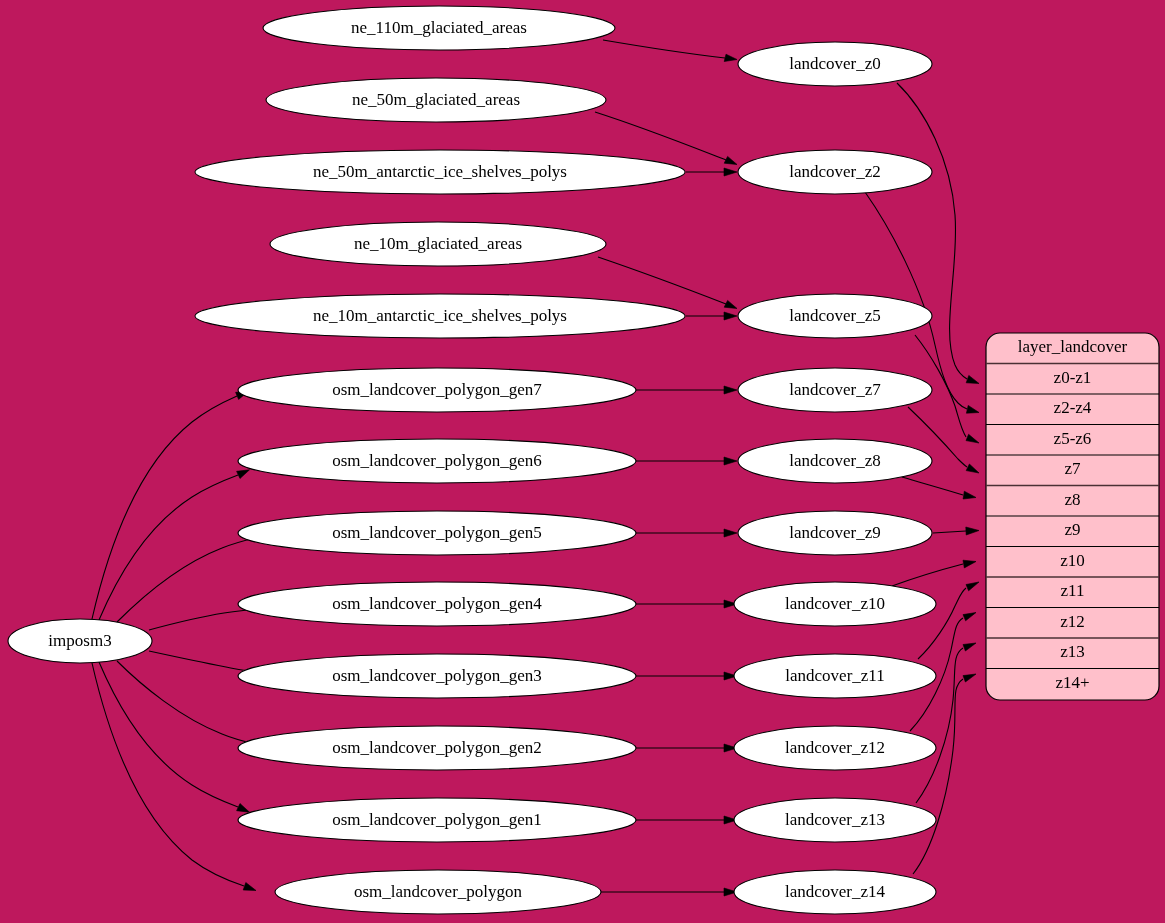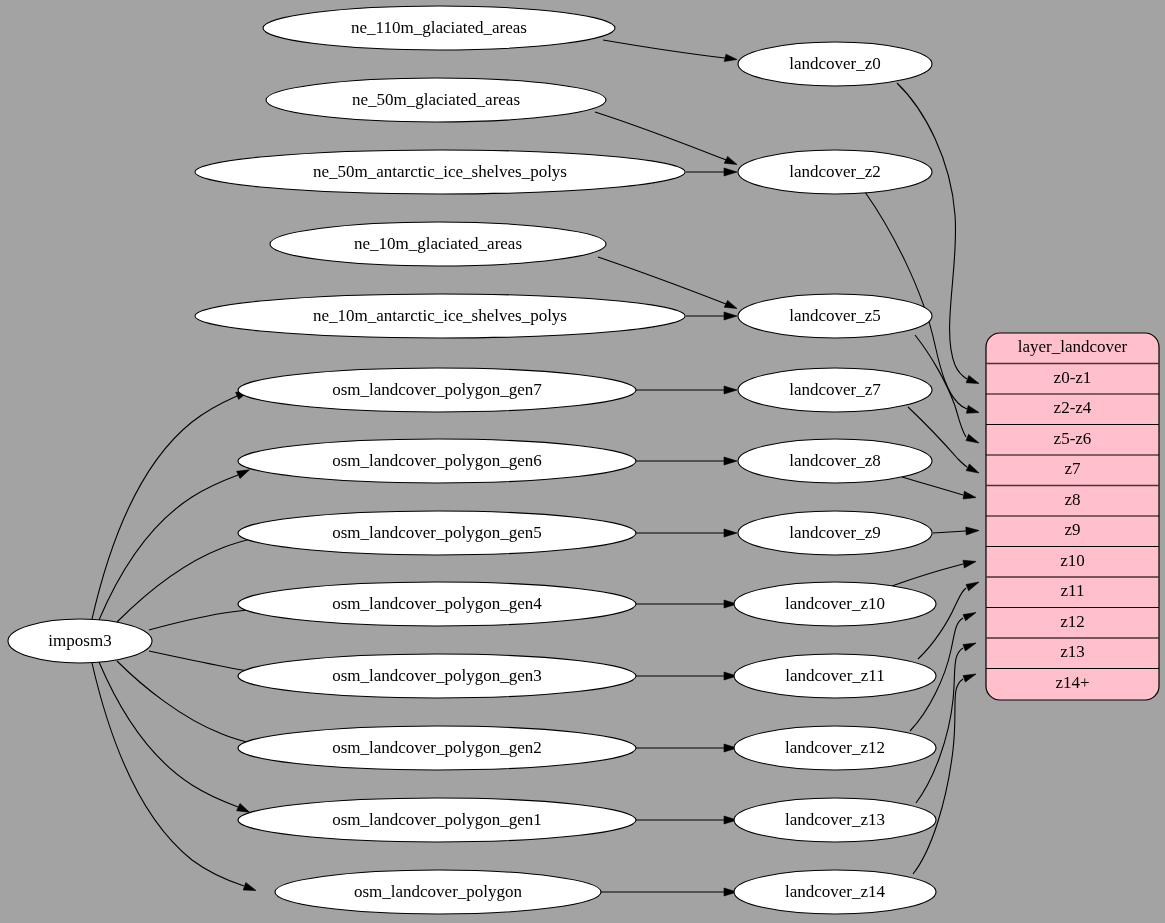--- a/index.html
+++ b/index.html
@@ -4,21 +4,21 @@
 <style>
   html, body {
     margin: 0;
     padding: 0;
     background: #ffffff;
   }
   #canvas {
     position: relative;
     width: 1165px;
     height: 923px;
-    background: #a3a3a3;
+    background: #be185d;
     overflow: hidden;
     font-family: "Liberation Serif", "DejaVu Serif", serif;
   }
   svg#graph {
     position: absolute;
     top: 0;
     left: 0;
     width: 1165px;
     height: 923px;
   }

